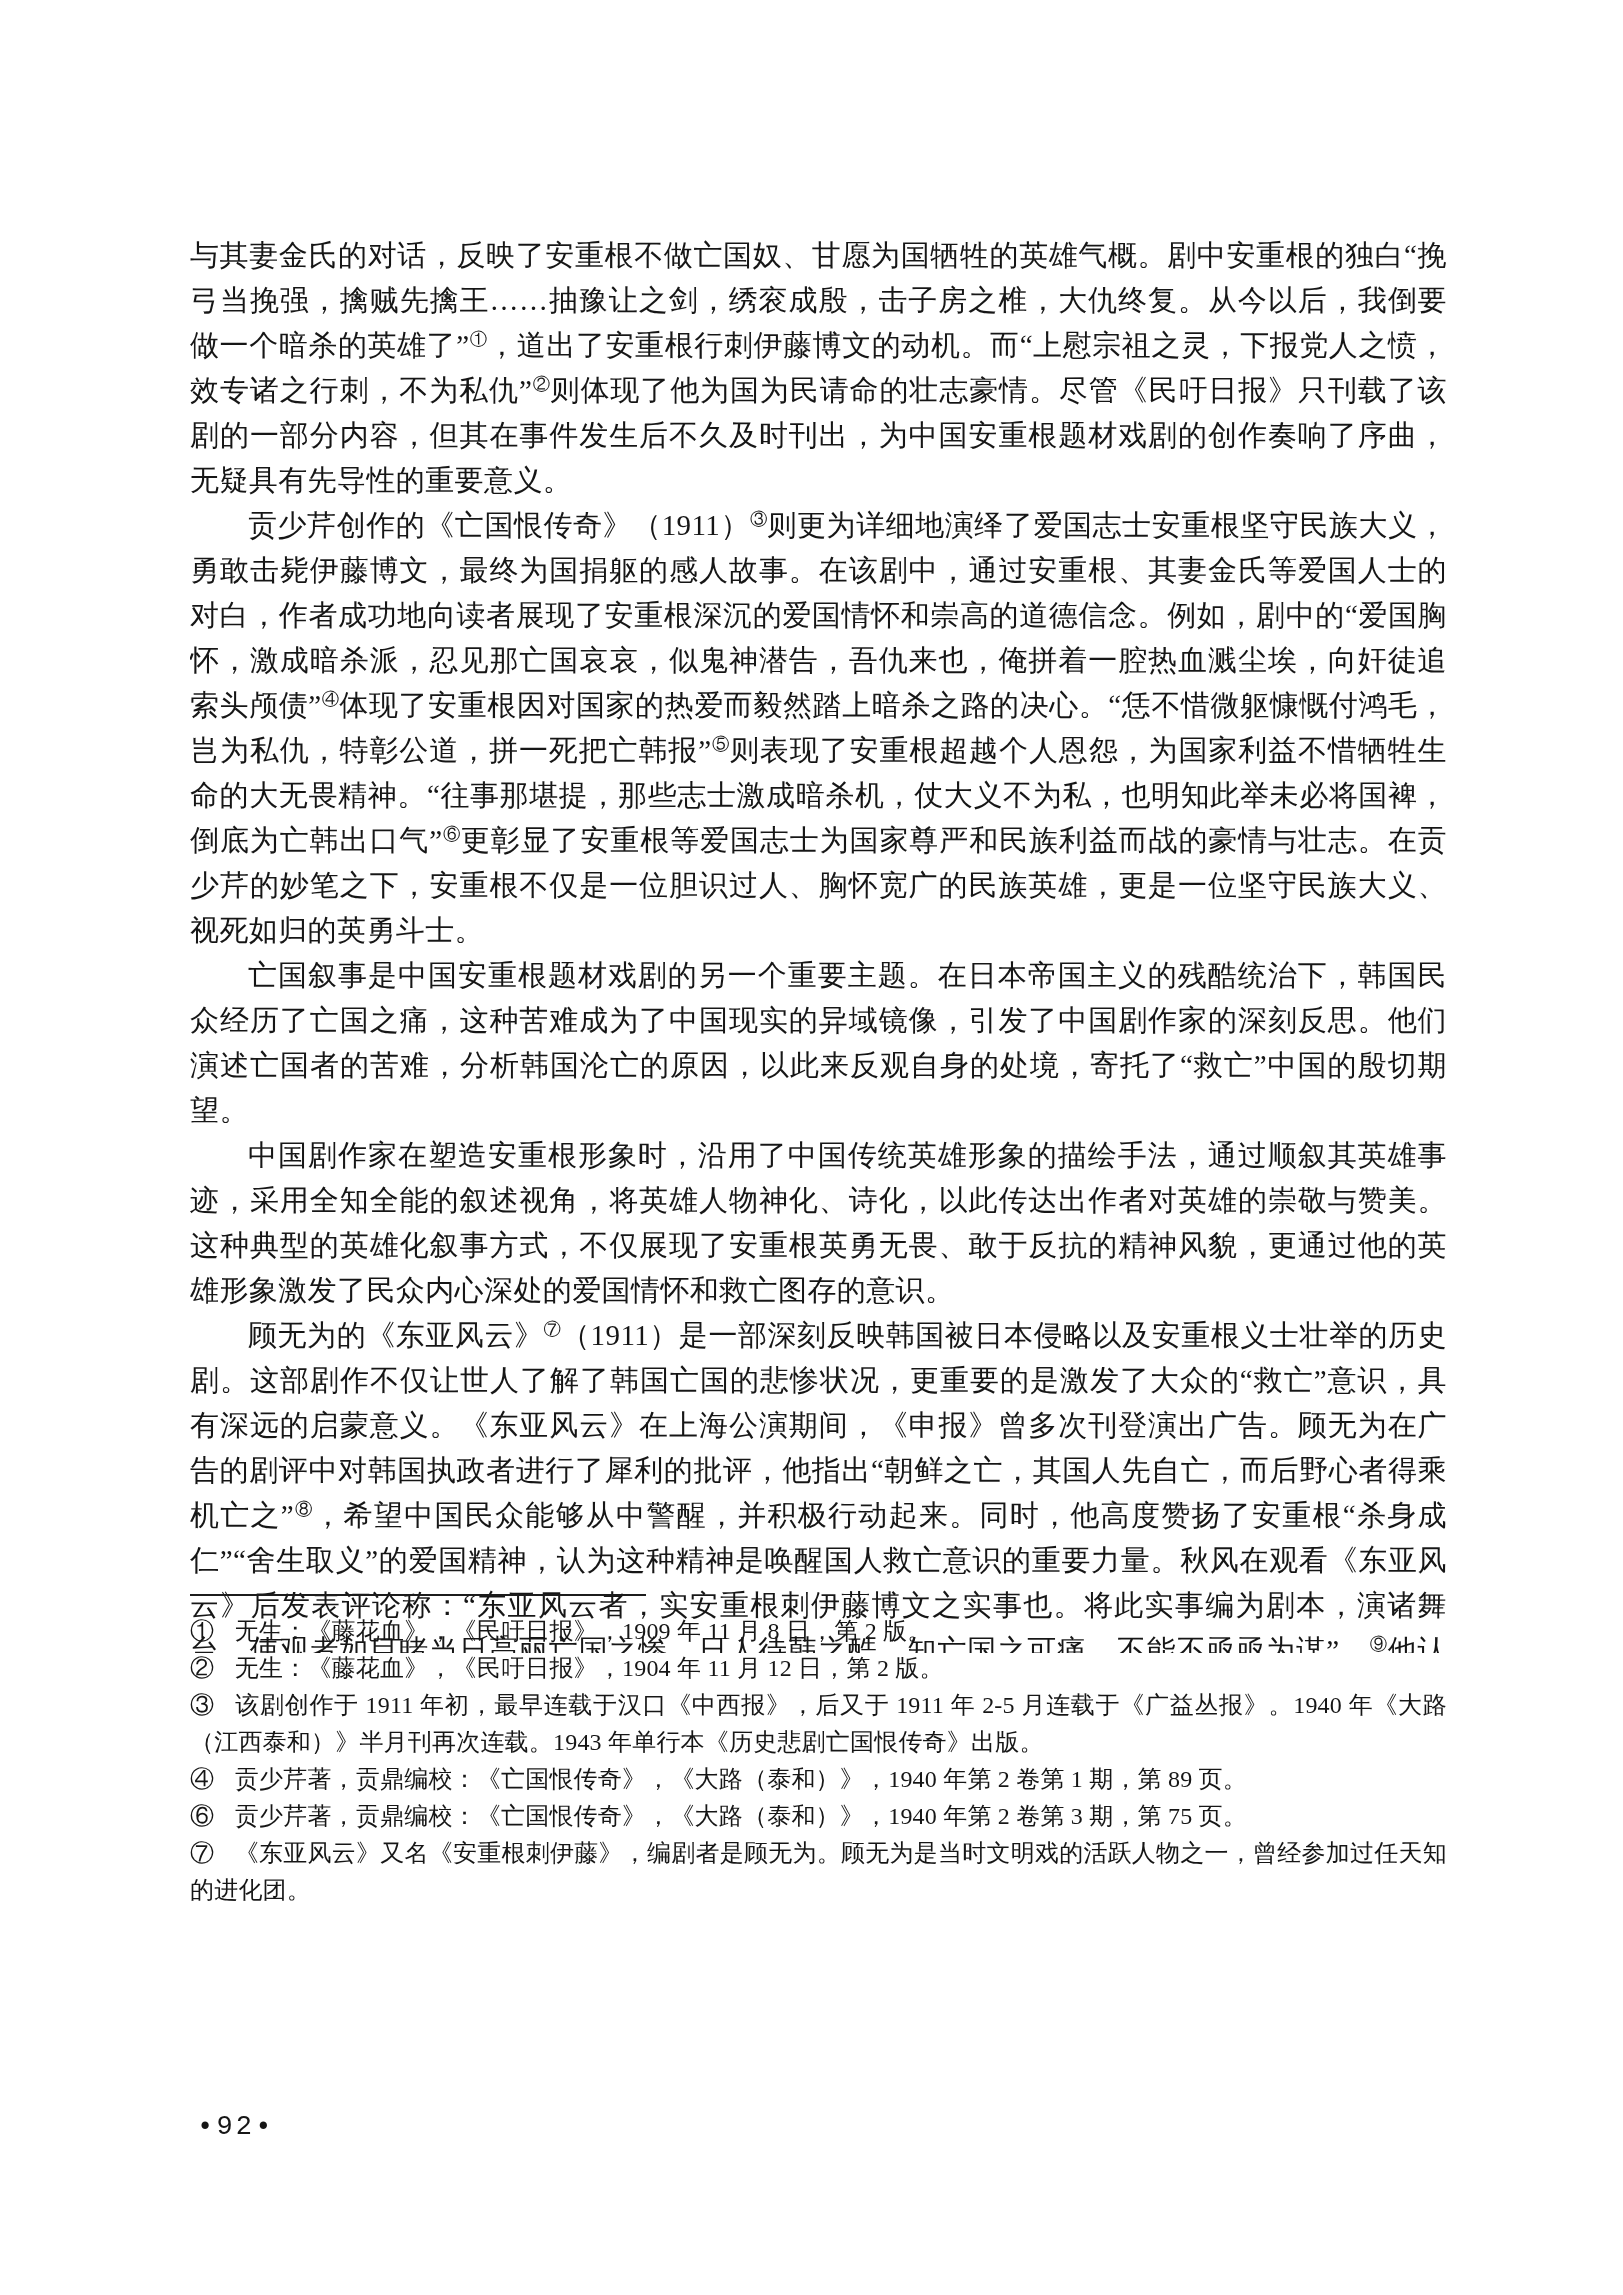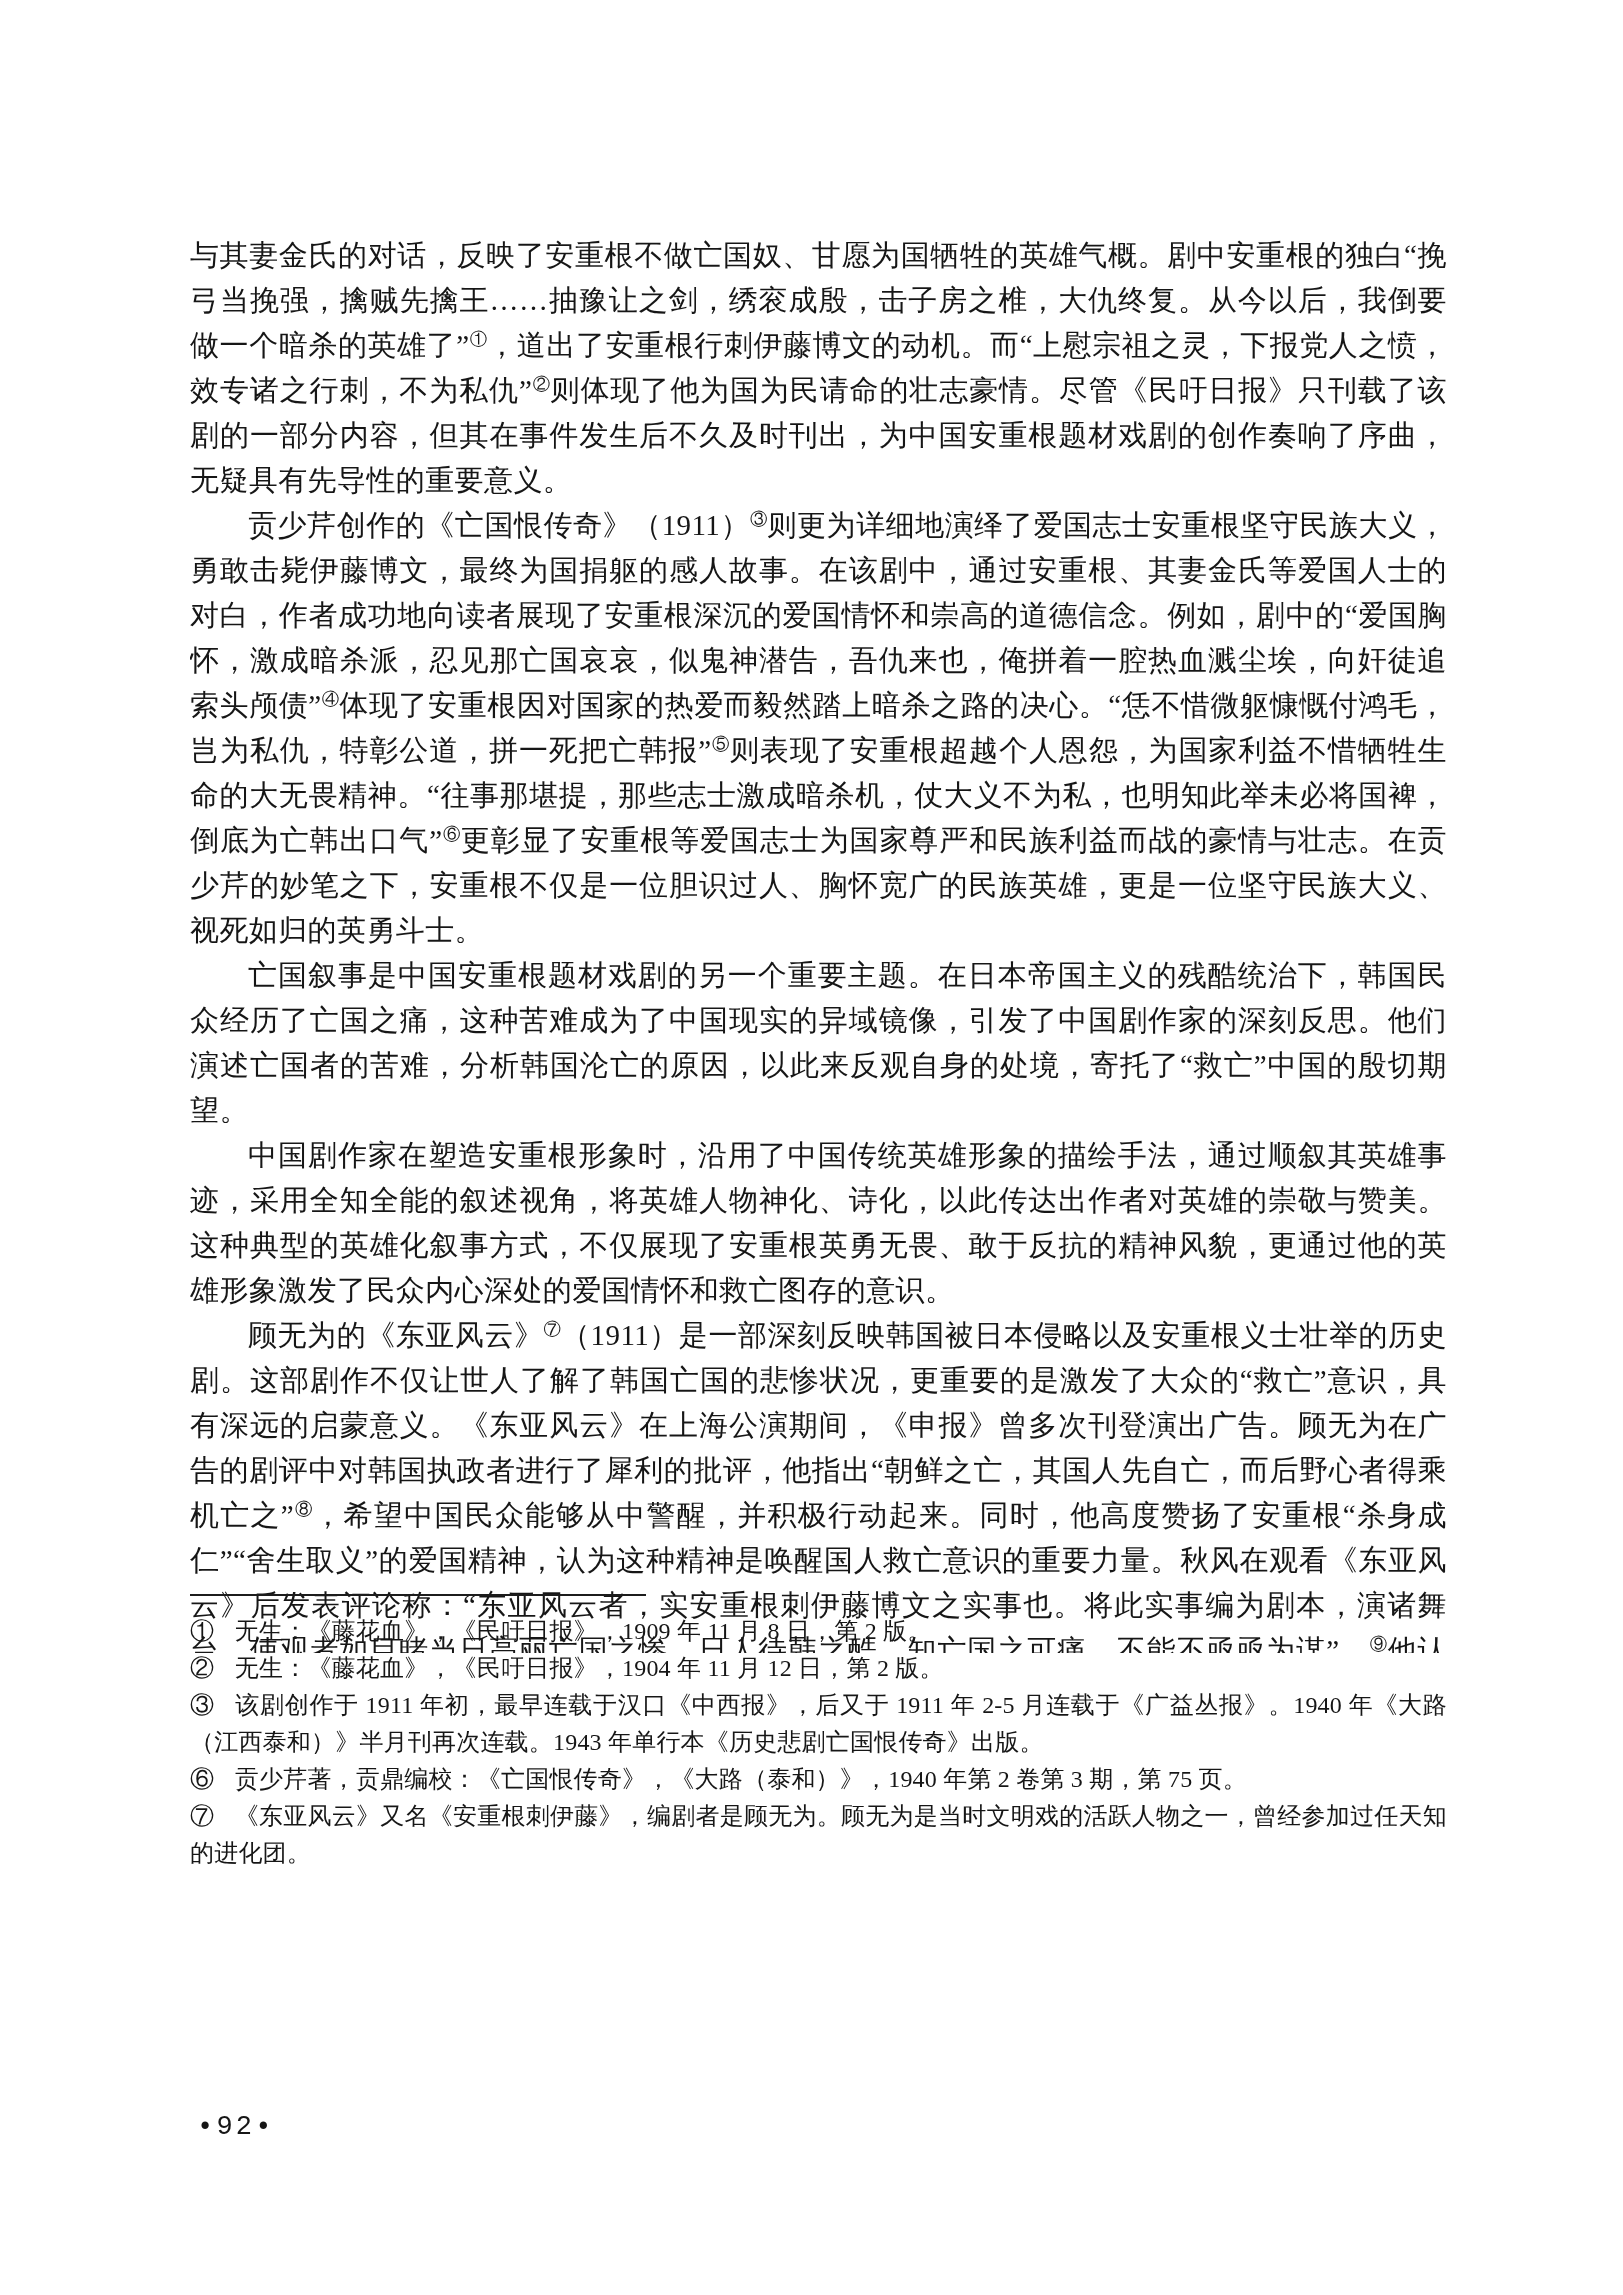--- a/index.html
+++ b/index.html
@@ -87,20 +87,23 @@
     <p>
       <span class="fn-marker">①</span><span>无生：《藤花血》，《民吁日报》，1909 年 11 月 8 日，第 2 版。</span>
     </p>
     <p>
       <span class="fn-marker">②</span><span>无生：《藤花血》，《民吁日报》，1904 年 11 月 12 日，第 2 版。</span>
     </p>
     <p>
       <span class="fn-marker">③</span><span>该剧创作于 1911 年初，最早连载于汉口《中西报》，后又于 1911 年 2-5 月连载于《广益丛报》。1940 年《大路（江西泰和）》半月刊再次连载。1943 年单行本《历史悲剧亡国恨传奇》出版。</span>
     </p>
     <p>
+      <span class="fn-marker">④</span><span>贡少芹著，贡鼎编校：《亡国恨传奇》，《大路（泰和）》，1940 年第 2 卷第 1 期，第 89 页。</span>
+    </p>
+    <p>
       <span class="fn-marker">⑥</span><span>贡少芹著，贡鼎编校：《亡国恨传奇》，《大路（泰和）》，1940 年第 2 卷第 3 期，第 75 页。</span>
     </p>
     <p>
       <span class="fn-marker">⑦</span><span>《东亚风云》又名《安重根刺伊藤》，编剧者是顾无为。顾无为是当时文明戏的活跃人物之一，曾经参加过任天知的进化团。</span>
     </p>
   </div>
 
   <div class="page-number">•92•</div>
 
 </div>

